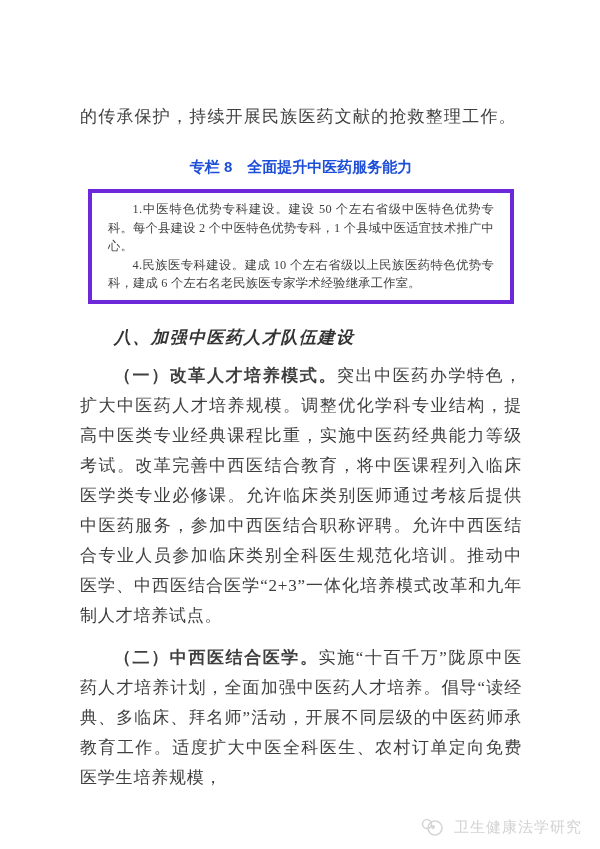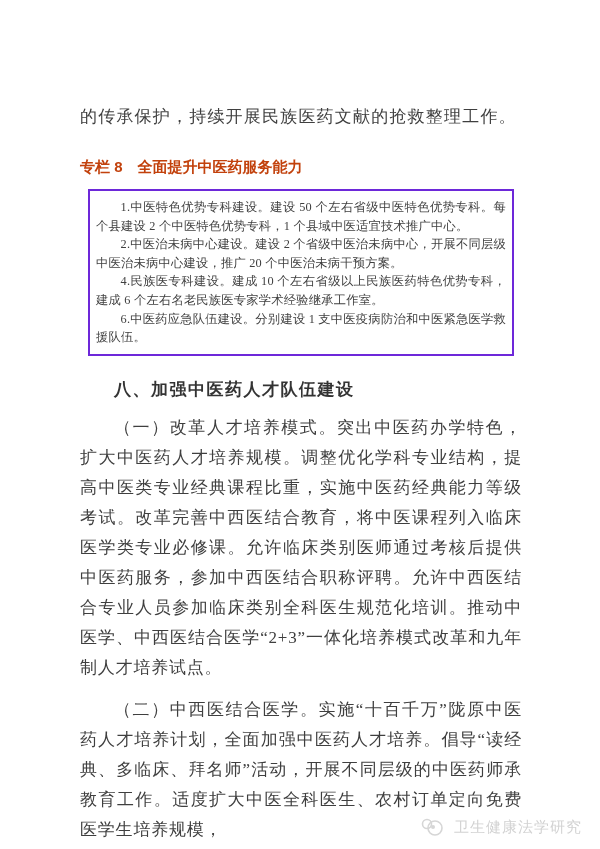--- a/index.html
+++ b/index.html
@@ -23,56 +23,57 @@
     font-size: 17px;
     line-height: 30px;
     letter-spacing: 1.2px;
     text-align: justify;
   }
   .box-title {
     margin: 26px 0 12px 0;
     font-family: "Liberation Sans", "DejaVu Sans", sans-serif;
     font-weight: bold;
     font-size: 15px;
-    text-align: left;
-    color: #c2410c;
+    text-align: center;
+    color: #1d4ed8;
     white-space: pre;
   }
   .column-box {
-    border: 2px solid #6d28d9;
+    border: 4px solid #6d28d9;
     margin: 0 8px;
-    padding: 7px 6px;
+    padding: 7px 16px;
     font-size: 12.3px;
     line-height: 18.6px;
     letter-spacing: 0.2px;
   }
   .box-item {
     margin: 0;
     text-indent: 2em;
     text-align: justify;
   }
   .section-heading {
     margin: 22px 0 0 0;
     font-family: "Liberation Sans", "DejaVu Sans", sans-serif;
     font-weight: bold;
     font-size: 17px;
     letter-spacing: 1.5px;
     color: #333333;
     text-indent: 2em;
+    font-style: italic;
   }
   .para {
     margin: 12px 0 0 0;
     font-size: 17px;
     line-height: 30px;
     letter-spacing: 0.8px;
     text-align: justify;
     text-indent: 2em;
   }
   .para .lead {
-    font-weight: normal;
+    font-weight: bold;
   }
   .watermark {
     position: absolute;
     right: 18px;
     bottom: 11px;
     display: flex;
     align-items: center;
     gap: 8px;
     font-family: "Liberation Sans", "DejaVu Sans", sans-serif;
     font-size: 15px;
@@ -87,23 +88,21 @@
 
 <div class="page">
   <div class="content">
 
     <p class="intro">的传承保护，持续开展民族医药文献的抢救整理工作。</p>
 
     <h3 class="box-title">专栏 8　全面提升中医药服务能力</h3>
 
     <div class="column-box">
       <p class="box-item">1.中医特色优势专科建设。建设 50 个左右省级中医特色优势专科。每个县建设 2 个中医特色优势专科，1 个县域中医适宜技术推广中心。</p>
-      <p class="box-item">2.中医治未病中心建设。建设 2 个省级中医治未病中心，开展不同层级中医治未病中心建设，推广 20 个中医治未病干预方案。</p>
       <p class="box-item">4.民族医专科建设。建成 10 个左右省级以上民族医药特色优势专科，建成 6 个左右名老民族医专家学术经验继承工作室。</p>
-      <p class="box-item">6.中医药应急队伍建设。分别建设 1 支中医疫病防治和中医紧急医学救援队伍。</p>
     </div>
 
     <h2 class="section-heading">八、加强中医药人才队伍建设</h2>
 
     <p class="para"><span class="lead">（一）改革人才培养模式。</span><span>突出中医药办学特色，扩大中医药人才培养规模。调整优化学科专业结构，提高中医类专业经典课程比重，实施中医药经典能力等级考试。改革完善中西医结合教育，将中医课程列入临床医学类专业必修课。允许临床类别医师通过考核后提供中医药服务，参加中西医结合职称评聘。允许中西医结合专业人员参加临床类别全科医生规范化培训。推动中医学、中西医结合医学“2+3”一体化培养模式改革和九年制人才培养试点。</span></p>
 
     <p class="para"><span class="lead">（二）中西医结合医学。</span><span>实施“十百千万”陇原中医药人才培养计划，全面加强中医药人才培养。倡导“读经典、多临床、拜名师”活动，开展不同层级的中医药师承教育工作。适度扩大中医全科医生、农村订单定向免费医学生培养规模，</span></p>
 
   </div>
 

